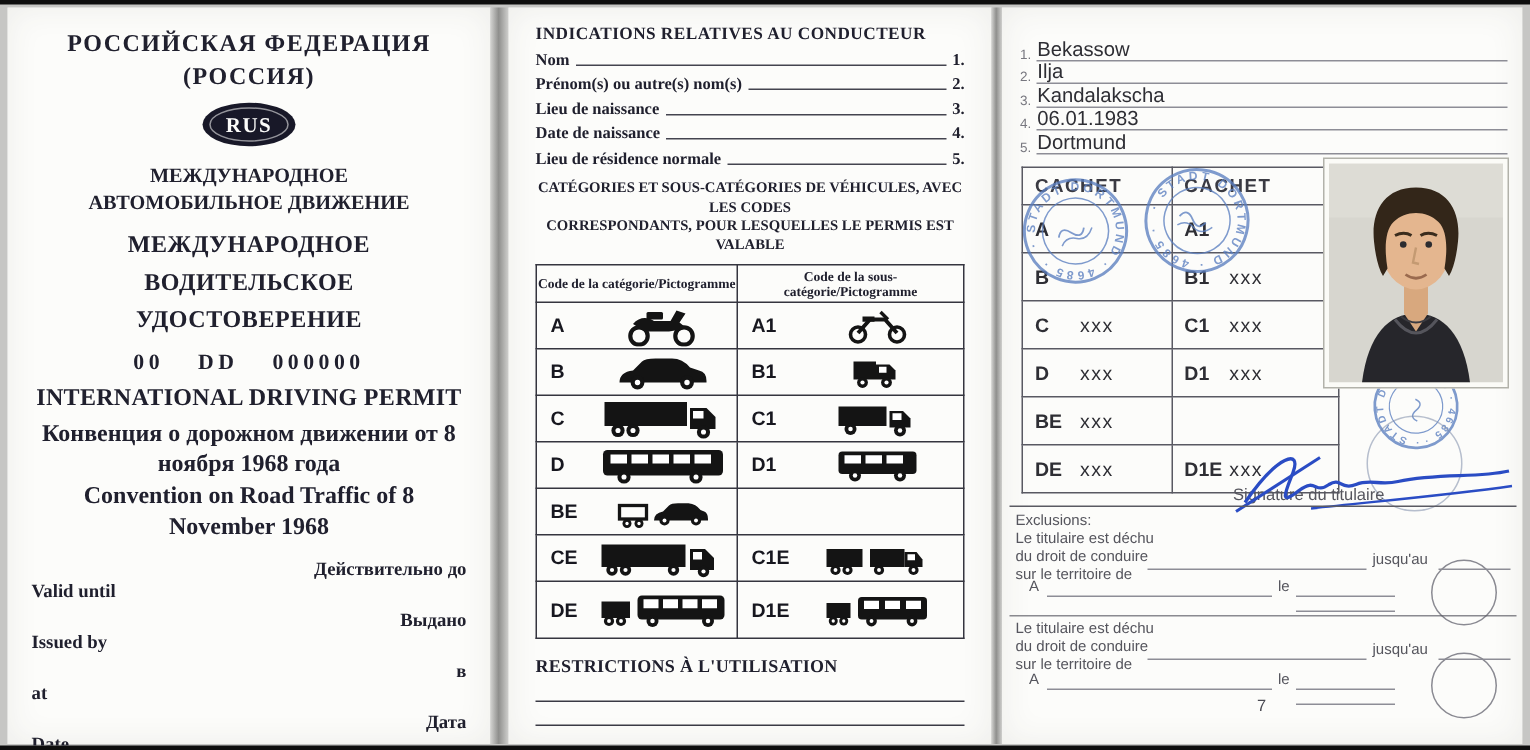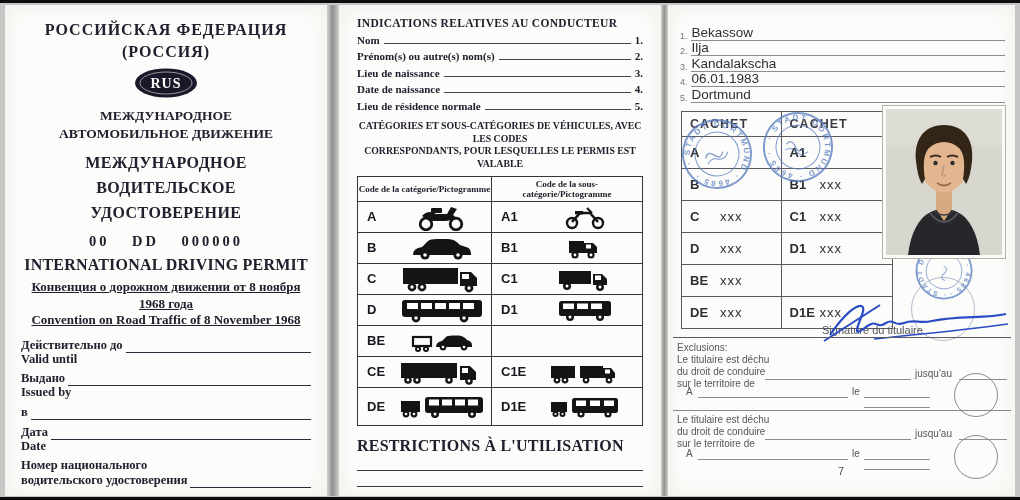--- a/index.html
+++ b/index.html
@@ -11,44 +11,44 @@
   .gutterline{position:absolute;top:2px;height:491px;width:12px;
         background:linear-gradient(90deg,#d2d2d0,#8f8f8d 45%,#cfcfcd);}
   
   .p1{left:5px;width:322px;padding:14px 16px 0 16px;text-align:center;}
   .p1 .country{font-size:16px;font-weight:bold;letter-spacing:1px;line-height:1.35;margin:0;}
   .badge{margin:5px auto 2px auto;width:66px;height:32px;}
   .p1 .sub{font-size:13.5px;font-weight:bold;line-height:1.3;margin-top:2px;}
   .p1 .title-ru{font-size:16px;font-weight:bold;line-height:1.55;margin-top:9px;letter-spacing:.4px;}
   .p1 .serial{font-size:14.5px;font-weight:bold;letter-spacing:3px;word-spacing:16px;margin-top:7px;}
   .p1 .title-en{font-size:16px;font-weight:bold;letter-spacing:.2px;margin-top:6px;}
-  .p1 .conv{font-size:13px;font-weight:bold;line-height:1.3;margin-top:5px;text-decoration:underline;}
+  .p1 .conv{font-size:16px;font-weight:bold;line-height:1.3;margin-top:5px;}
   .flds{margin-top:9px;text-align:left;font-size:12.5px;font-weight:bold;}
-  .fl-row{display:flex;align-items:flex-end;}
+  .fl-row{display:flex;align-items:flex-end;flex-direction:column;}
   .fl-line{flex:1;border-bottom:1.3px solid #2a2a38;margin-left:3px;height:13px;}
   .fl-sub{line-height:1.05;}
   .fld{margin-bottom:5px;}
   
   .p2{left:339px;width:322px;padding:12px 18px 0 18px;}
   .p2 .ttl{text-align:left;font-size:11.5px;font-weight:bold;letter-spacing:.3px;}
   .ffld{display:flex;align-items:flex-end;font-size:11px;margin-top:4.6px;}
   .ffld .lab{white-space:nowrap;font-weight:600;}
   .ffld .dline{flex:1;border-bottom:1.1px solid #44444f;margin:0 4px 2px 4px;height:9px;}
   .ffld .num{font-weight:600;}
   .theadtxt{text-align:center;font-size:9.8px;font-weight:bold;line-height:1.3;margin-top:8px;}
   table.vt{border-collapse:collapse;width:100%;margin-top:5px;}
   table.vt td,table.vt th{border:1.2px solid #35353f;padding:0;}
   table.vt th{font-size:9px;font-weight:bold;height:24px;font-family:"Liberation Serif",serif;}
   table.vt td{height:30px;}
   table.vt tr.tall td{height:37px;}
   .cell{display:flex;align-items:center;height:100%;}
   .code{font-family:"Liberation Sans",sans-serif;font-weight:bold;font-size:13px;
         width:32px;padding-left:9px;color:#17171f;}
   .pict{flex:1;display:flex;justify-content:center;align-items:center;padding-right:6px;}
-  .restr{font-size:16px;font-weight:bold;margin-top:11px;letter-spacing:.2px;}
+  .restr{font-size:12px;font-weight:bold;margin-top:11px;letter-spacing:.2px;}
   .rline{border-bottom:1.3px solid #3a3a45;height:15px;}
   
   .p3{left:668px;width:347px;font-family:"Liberation Sans",sans-serif;color:#3c3c44;}
   .entries{padding:20px 10px 0 12px;}
   .erow{display:flex;align-items:flex-end;height:15.6px;}
   .erow .n{font-size:9px;color:#77777f;margin-right:3px;line-height:1;}
   .erow .v{flex:1;border-bottom:1px solid #8d8d96;font-size:13.5px;color:#2e2e34;
            line-height:15px;padding-left:1px;}
   table.cachet{border-collapse:collapse;position:absolute;left:13px;top:106px;width:212px;}
   table.cachet td,table.cachet th{border:1px solid #595962;}
@@ -113,20 +113,21 @@
             <span>Выдано</span>
             <span class="fl-line"></span>
           </div>
         <div class="fl-sub">Issued by</div>
       </div>
       <div class="fld">
         <div class="fl-row">
             <span>в</span>
             <span class="fl-line"></span>
           </div>
+        <div class="fl-sub">at</div>
       </div>
       <div class="fld">
         <div class="fl-row">
             <span>Дата</span>
             <span class="fl-line"></span>
           </div>
         <div class="fl-sub">Date</div>
       </div>
       <div class="fld">
         <div>Номер национального</div>

